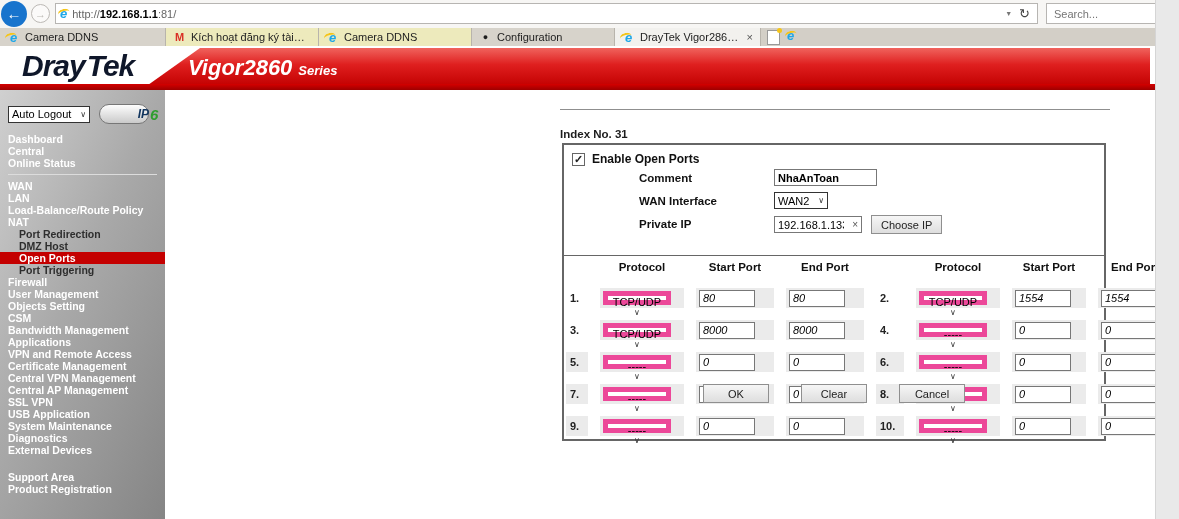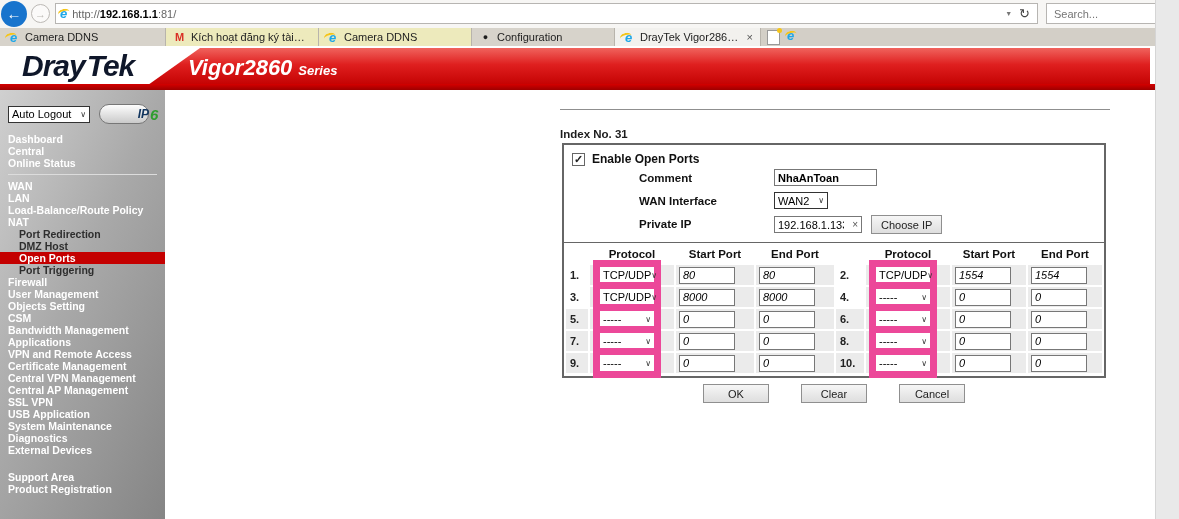--- a/index.html
+++ b/index.html
@@ -96,28 +96,28 @@
   .tinput{border:1px solid #777;height:17px;box-sizing:border-box;font-size:11px;
     font-family:"Liberation Sans",sans-serif;padding:0 3px;color:#000;outline:none;background:#fff;font-weight:bold;}
   .comment-input{width:103px;}
   .wan-select{width:54px;height:17px;}
   .ip-wrap{display:flex;align-items:center;width:88px;height:17px;border:1px solid #777;box-sizing:border-box;background:#fff;}
   .ip-input{border:none;width:66px;height:13px;font-size:11px;font-family:"Liberation Sans",sans-serif;padding:0 0 0 3px;outline:none;}
   .ip-clear{margin-left:auto;padding-right:3px;color:#555;font-size:10px;}
   .gbtn{border:1px solid #8f8f8f;background:linear-gradient(180deg,#f6f6f6,#dedede);
     font-size:11px;color:#222;font-family:"Liberation Sans",sans-serif;padding:1px 9px;height:19px;box-sizing:border-box;}
   .choose-ip{margin-left:9px;}
-  .ports{margin-top:7px;border-top:1px solid #666;padding:3px 8px 3px 2px;display:grid;
-    grid-template-columns:22px 84px 78px 78px 28px 84px 74px 74px;gap:2px;align-items:center;}
+  .ports{margin-top:20px;border-top:1px solid #666;padding:3px 8px 3px 2px;display:grid;
+    grid-template-columns:22px 84px 78px 78px 28px 84px 74px 74px;gap:12px;align-items:center;}
   .phead{font-size:11.5px;font-weight:bold;text-align:center;height:17px;line-height:17px;color:#111;}
   .cell{height:20px;display:flex;align-items:center;box-sizing:border-box;font-size:11px;}
   .cell.box{background:#ebebeb;padding:0 3px;}
   .cell.num{padding-left:4px;font-weight:bold;color:#222;background:#fff;}
   .cell.num.shade{background:#ebebeb;}
-  .proto-select{width:68px;height:30px;border:7px solid #ec4899;}
+  .proto-select{width:68px;height:14px;border:5px solid #ec4899;flex-direction:column;}
   .pinput{width:56px;height:17px;border:1px solid #777;box-sizing:border-box;background:#fff;
     font-size:11px;font-family:"Liberation Sans",sans-serif;padding:0 0 0 3px;outline:none;font-style:italic;}
   .btn-row{position:absolute;left:397px;top:294px;width:544px;display:flex;justify-content:center;gap:32px;}
   .btn-row .gbtn{min-width:66px;}
 
   #rightstrip{position:absolute;left:1155px;top:0;width:24px;height:519px;background:#e9e9e9;border-left:1px solid #d5d5d5;box-sizing:border-box;}
 </style>
 </head>
 <body>
 

